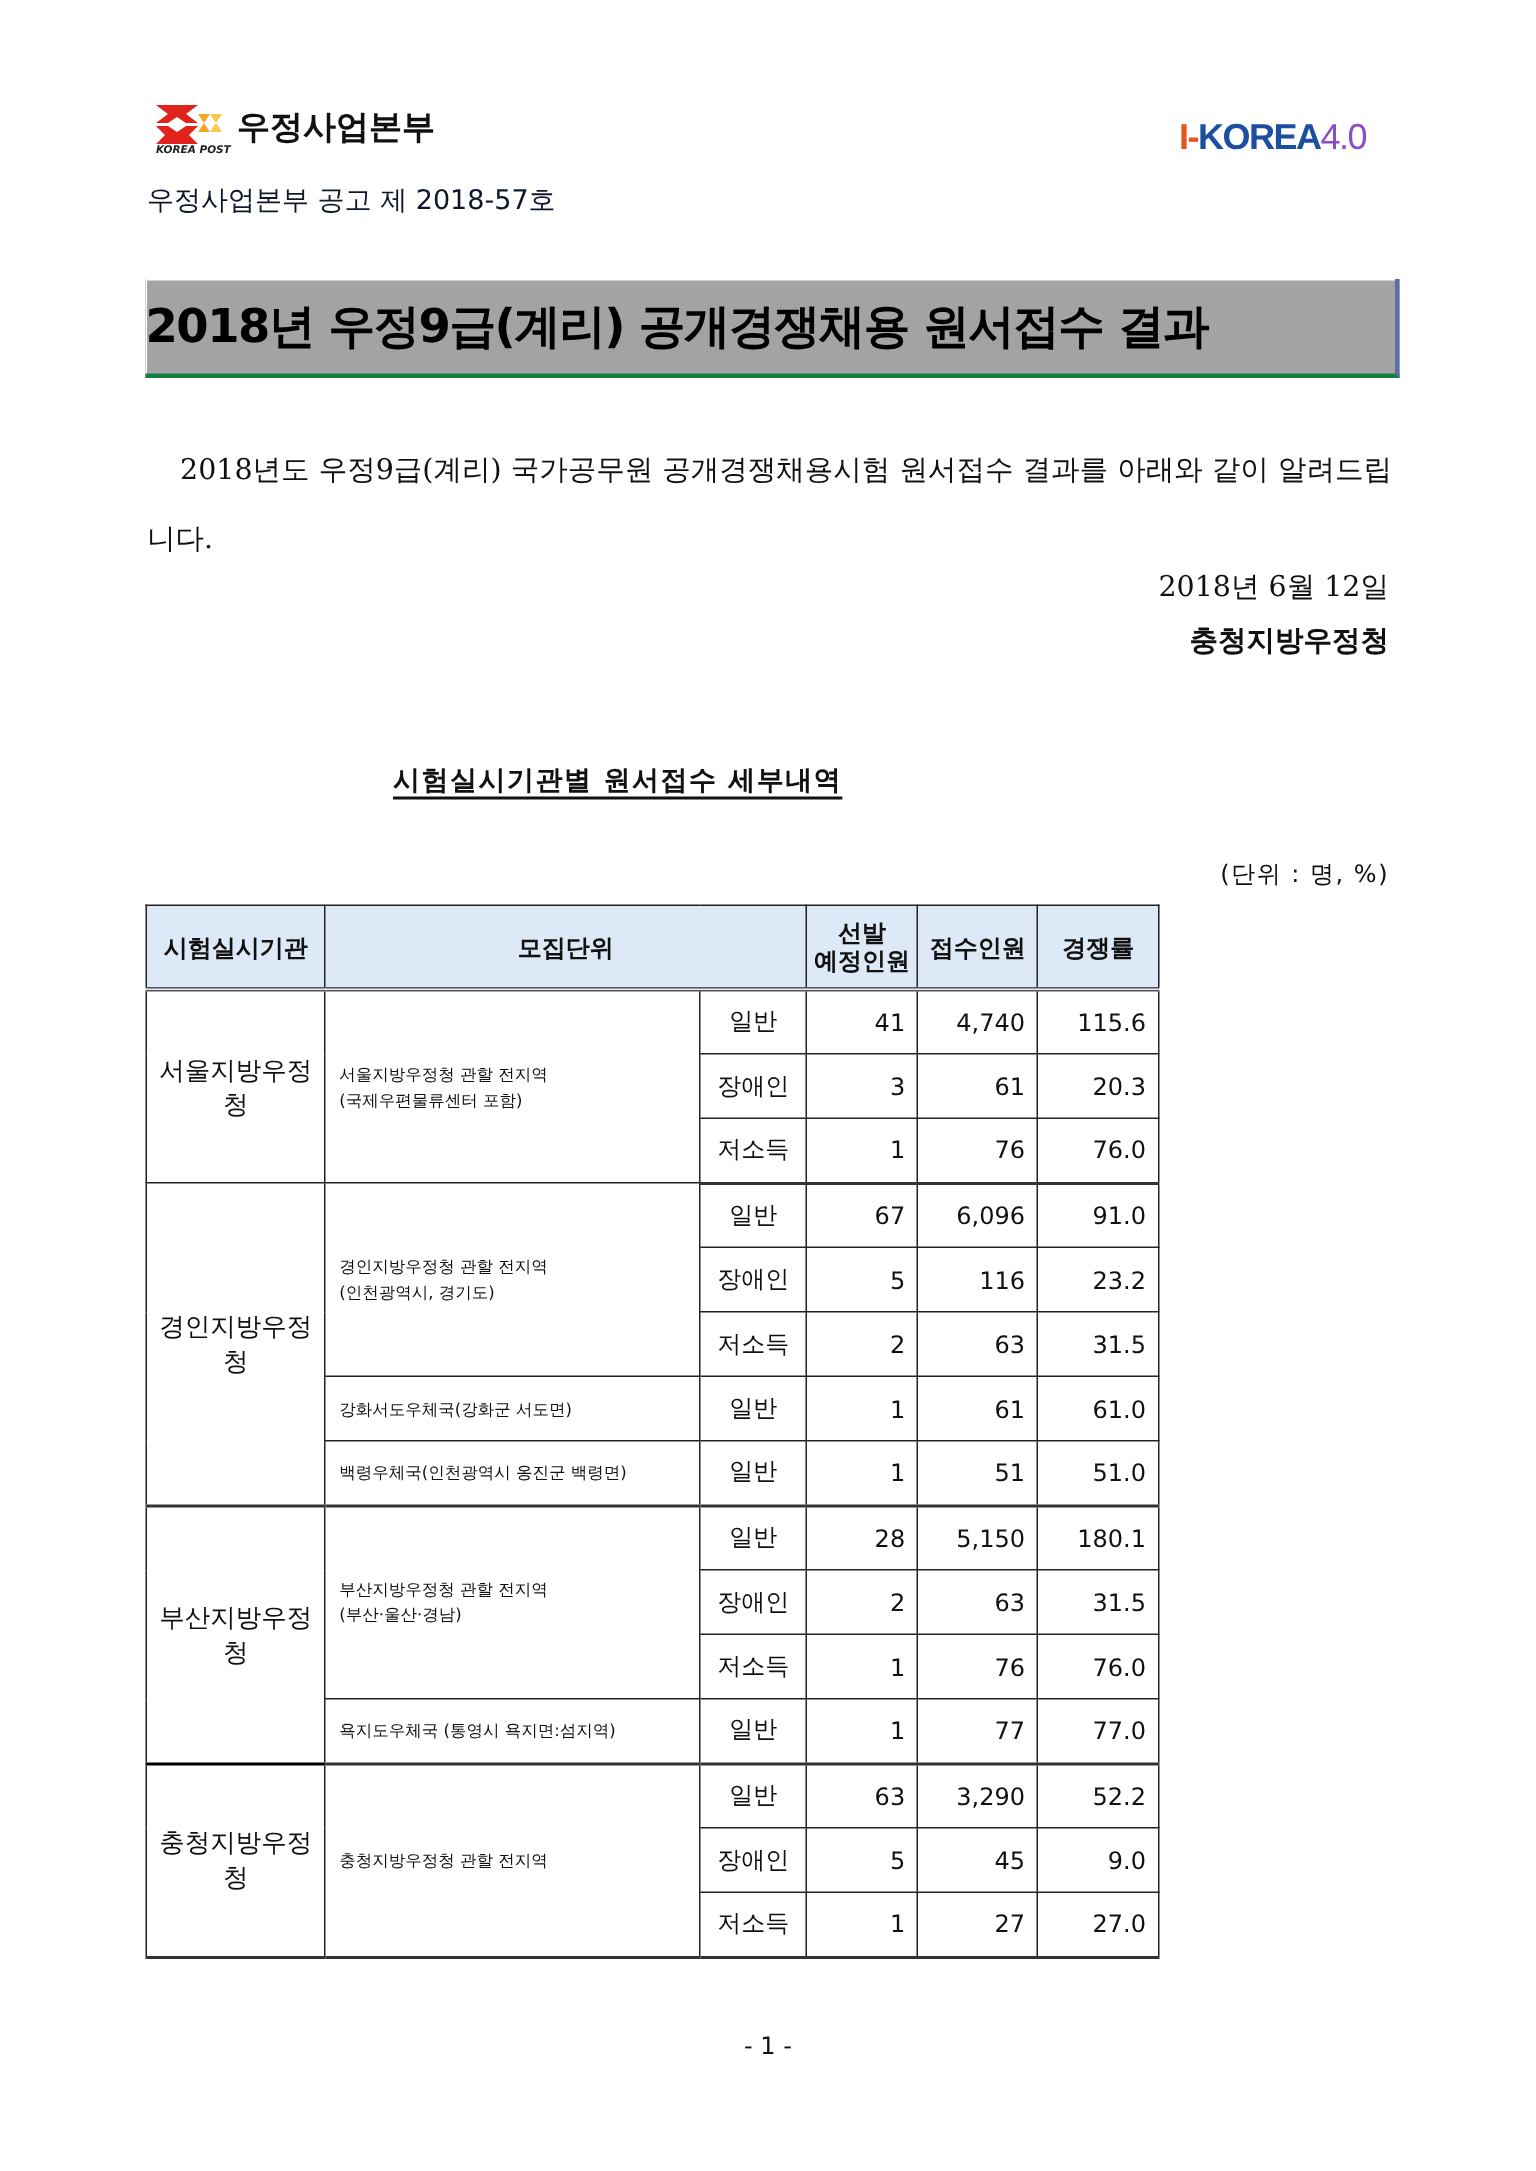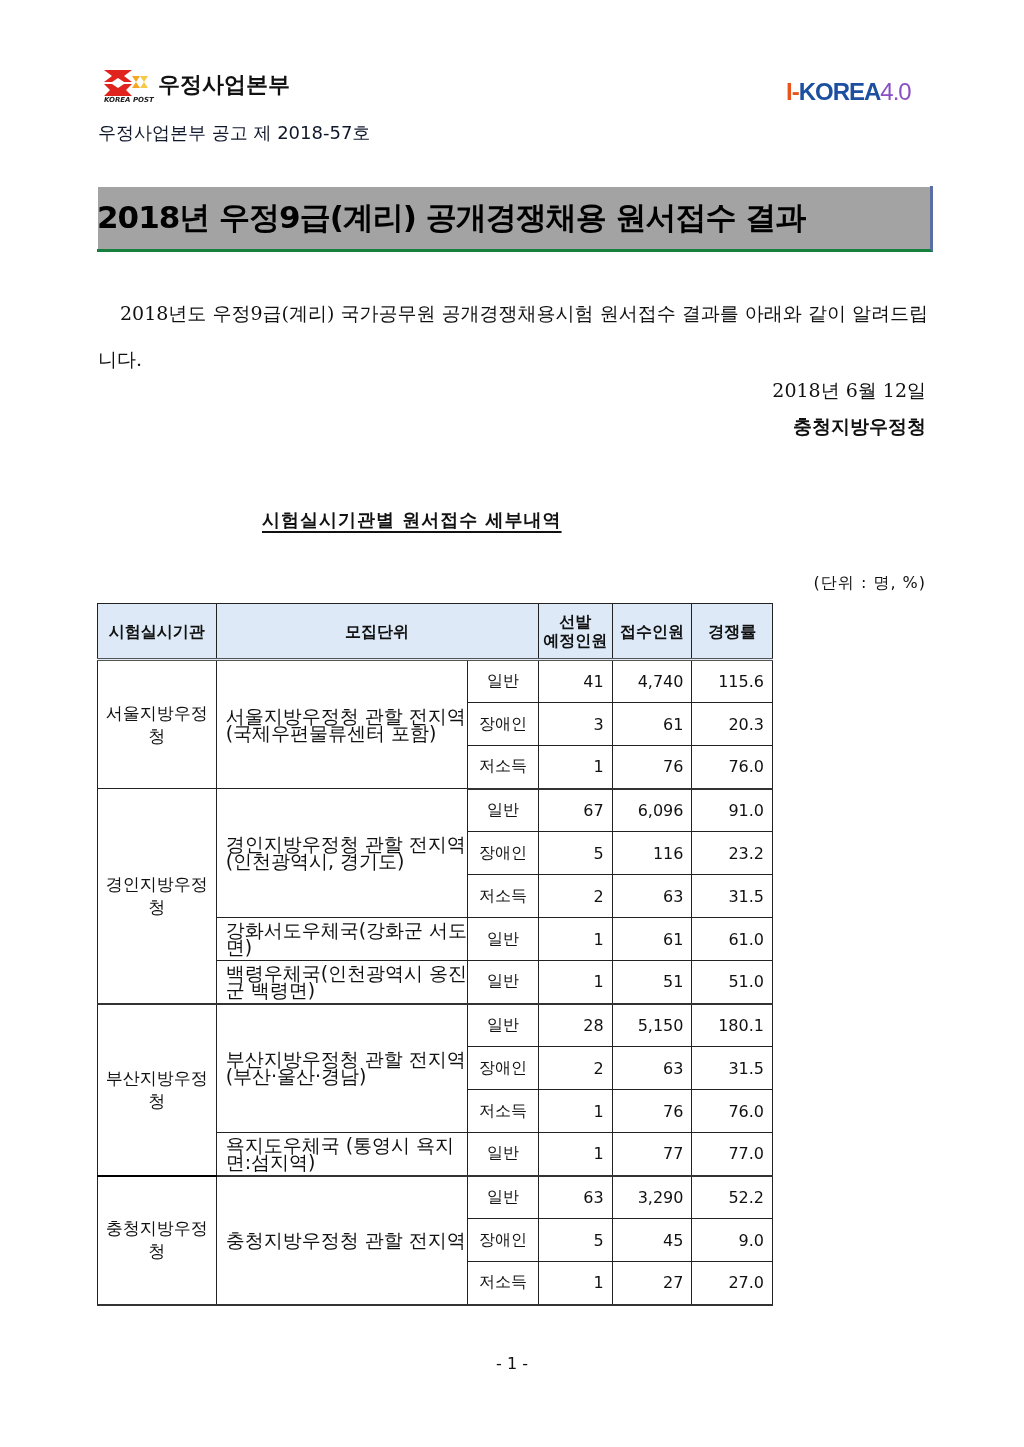--- a/index.html
+++ b/index.html
@@ -28,21 +28,21 @@
     .signer { position: absolute; right: 98px; top: 414px; font-family: "DejaVu Serif", serif; font-size: 19px; font-weight: bold; }
 
     .section-title { position: absolute; left: 262px; top: 508px; font-size: 18px; font-weight: bold; text-decoration: underline; text-underline-offset: 5px; text-decoration-thickness: 2px; letter-spacing: 1px; }
     .unit { position: absolute; right: 98px; top: 573px; font-size: 16px; letter-spacing: 1px; }
 
     table { position: absolute; left: 97px; top: 603px; width: 676px; border-collapse: collapse; font-size: 16px; }
     th, td { border: 1px solid #222; }
     th { background: #dde9f6; font-weight: bold; height: 56px; font-size: 16px; line-height: 19px; border-bottom: 3px double #555; }
     td { height: 43px; }
     td.org { text-align: center; font-size: 17px; }
-    td.unit-name { text-align: left; padding-left: 9px; font-size: 19px; line-height: 17px; }
+    td.unit-name { text-align: left; padding-left: 9px; font-size: 11px; line-height: 17px; }
     td.cat { text-align: center; font-size: 16px; }
     td.num { text-align: right; padding-right: 8px; font-size: 16px; }
     tr.group-end td { border-bottom: 2px solid #333; }
     .col1 { width: 152px; } .col2 { width: 323px; } .col3 { width: 88px; }
     .col4 { width: 89px; } .col5 { width: 88px; } .col6 { width: 89px; }
 
     .page-num { position: absolute; left: 0; width: 1024px; top: 1354px; text-align: center; font-size: 16px; }
   </style>
 </head>
 <body>

